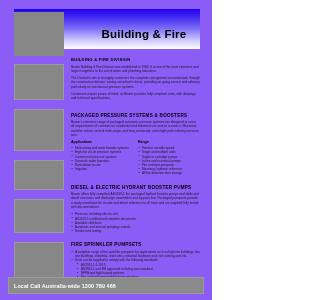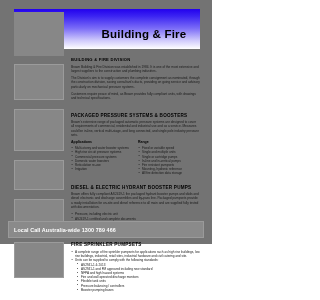--- a/index.html
+++ b/index.html
@@ -9,22 +9,22 @@
   body {
     width: 212px;
     height: 300px;
     background: #ffffff;
     font-family: "Liberation Sans", sans-serif;
     overflow: hidden;
   }
   .page {
     position: relative;
     width: 212px;
-    height: 244px;
-    background: #737373;
+    height: 300px;
+    background: #8b5cf6;
     box-sizing: border-box;
   }
   .header-band {
     position: absolute;
     left: 14px;
     top: 9px;
     width: 186px;
     height: 40px;
     background: linear-gradient(to bottom, #2200ee 0%, #3b24f2 18%, #7a6bf7 48%, #c9c3fb 76%, #ffffff 100%);
   }

